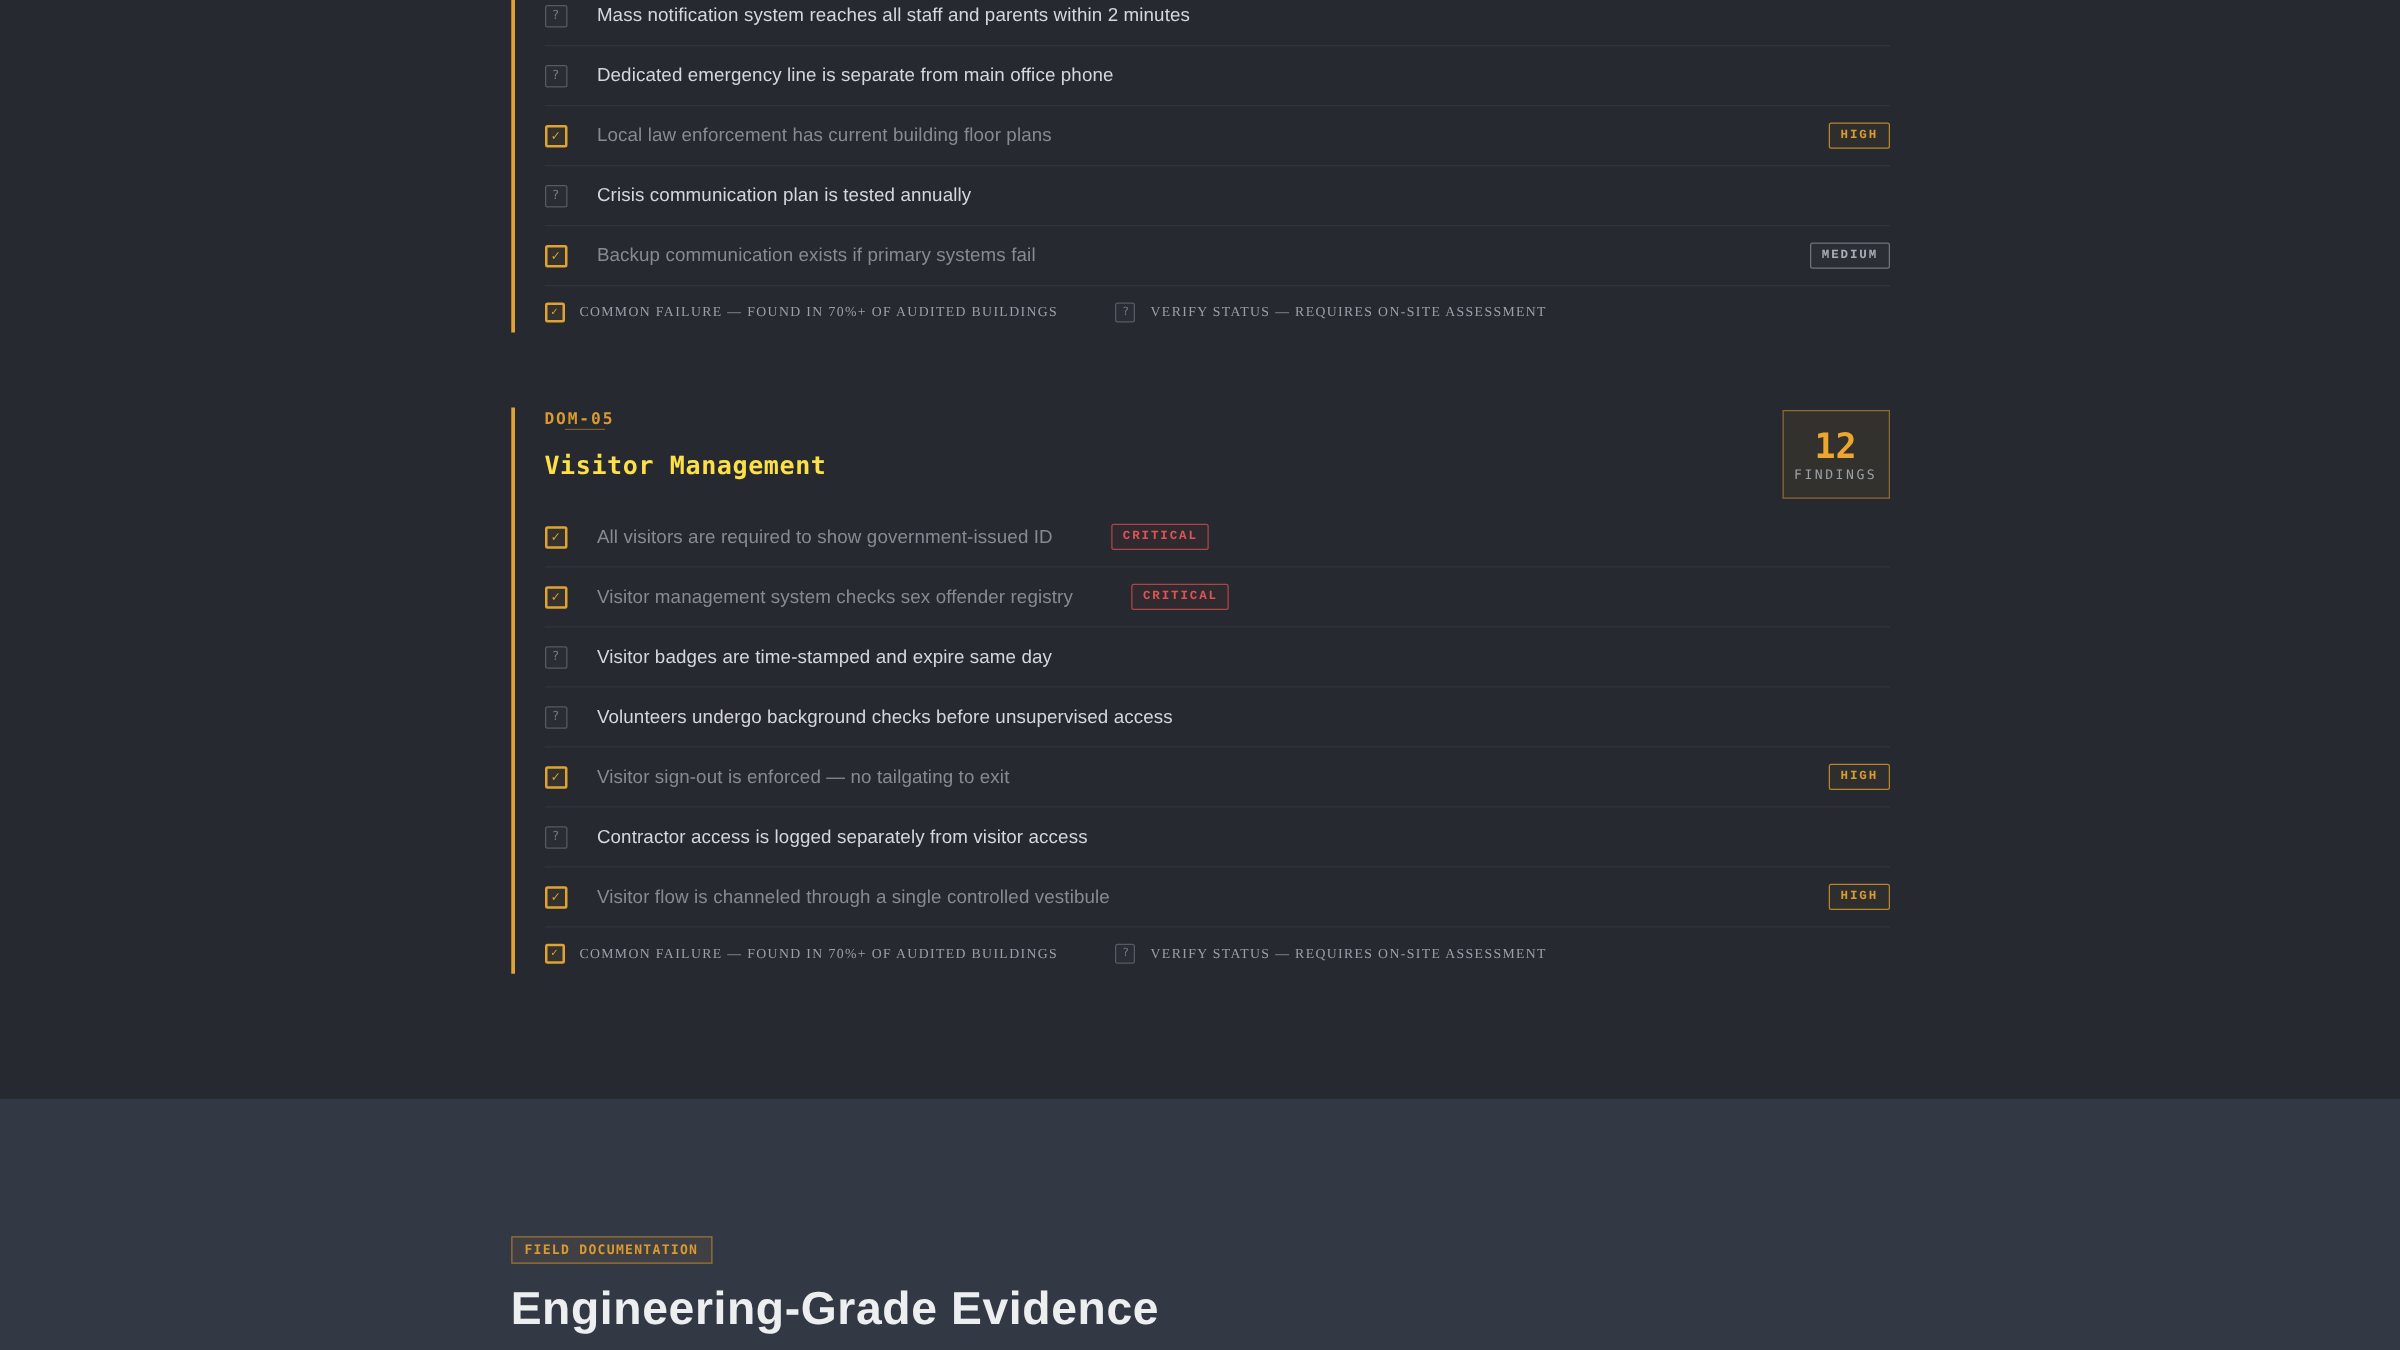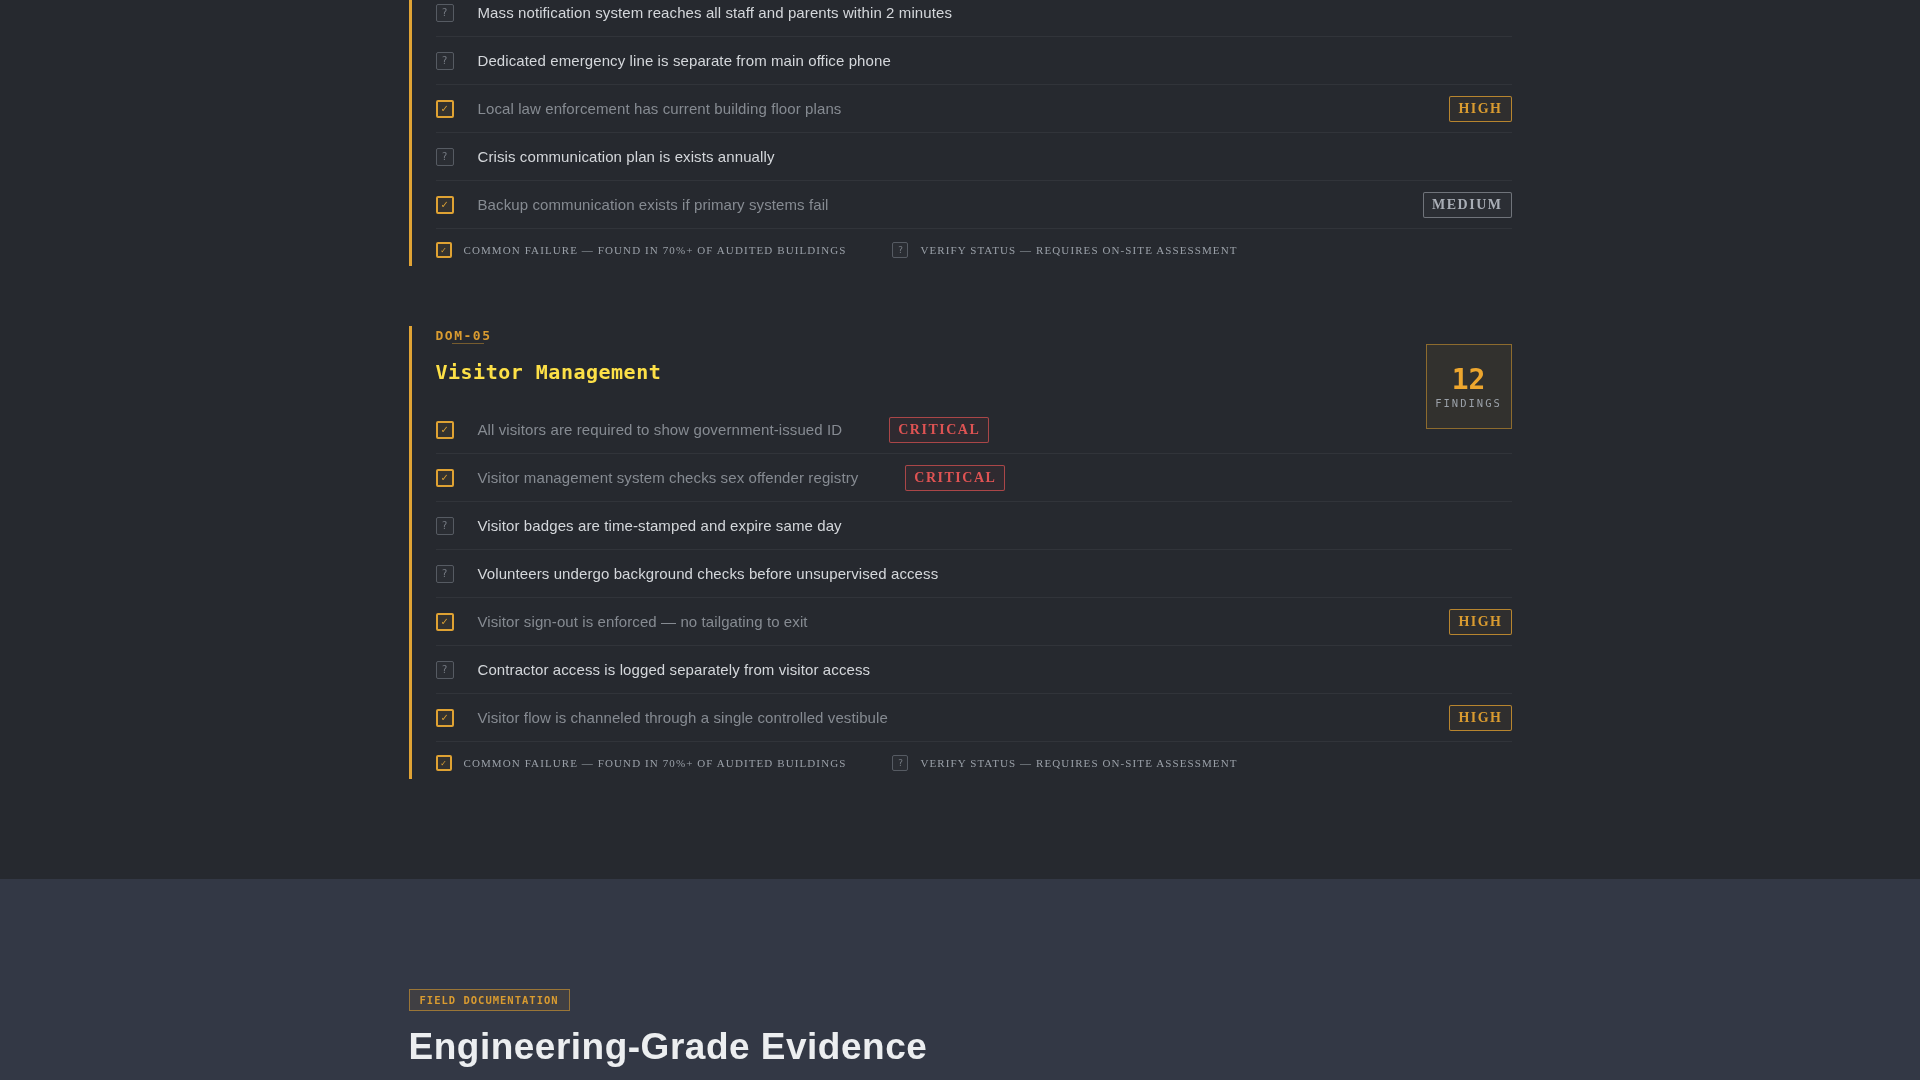--- a/index.html
+++ b/index.html
@@ -23,21 +23,21 @@
   .dom-header { position: relative; }
   .dom-code-row { display: flex; align-items: flex-start; height: 16px; flex-direction: column; }
   .dom-code { font-family: "DejaVu Sans Mono", monospace; font-size: 13px; font-weight: bold;
     letter-spacing: 1.5px; color: #d99b30; }
   .dom-code-dash { display: inline-block; width: 32px; height: 1px;
     background: rgba(217,155,48,0.45); margin-left: 16px; }
   .dom-title { margin-top: 16px; font-family: "DejaVu Sans Mono", monospace; font-weight: bold;
     font-size: 20px; letter-spacing: 0.5px; color: #fde047; }
   .dom-subtitle { margin-top: 9px; font-size: 14.5px; color: #9aa0a8; letter-spacing: 0.1px; }
 
-  .findings { position: absolute; top: 16px; right: 0; width: 86px; height: 85px;
+  .findings { position: absolute; top: 0; right: 0; width: 86px; height: 71px;
     border: 1px solid rgba(217,155,48,0.55); background: rgba(217,155,48,0.07);
     display: flex; flex-direction: column; align-items: center; justify-content: center; }
   .findings-num { font-family: "DejaVu Sans Mono", monospace; font-weight: bold;
     font-size: 28px; line-height: 30px; color: #eda62e; }
   .findings-label { margin-top: 2px; font-family: "DejaVu Sans Mono", monospace;
     font-size: 10.5px; letter-spacing: 2px; color: #9aa0a8; }
 
   
   .items { margin-top: 22px; }
   .row { height: 48px; display: flex; align-items: center;
@@ -46,21 +46,21 @@
     display: flex; align-items: center; justify-content: center;
     font-family: "DejaVu Sans Mono", monospace; line-height: 1; }
   .cb-checked { border: 2px solid #dfa233; color: #dfa233; font-size: 11px; font-weight: bold;
     background: rgba(223,162,51,0.08); }
   .cb-unchecked { border: 1px solid #565b63; color: #767b83; font-size: 10px;
     background: rgba(255,255,255,0.02); }
   .row-label { margin-left: 24px; font-size: 15px; color: #d4d7db; letter-spacing: 0.1px; }
   .row-label.dim { color: #868b92; }
 
   
-  .sev { margin-left: auto; font-family: Liberation Serif, serif; font-size: 14px;
+  .sev { margin-left: auto; font-family: Liberation Mono, monospace; font-size: 10px;
     font-weight: bold; letter-spacing: 1.5px; padding: 4px 8px; border: 1px solid;
     border-radius: 2px; flex: none; }
   .sev-high { color: #d99b30; border-color: rgba(217,155,48,0.8); background: rgba(217,155,48,0.05); }
   .sev-medium { color: #a9aeb6; border-color: rgba(169,174,182,0.55); background: rgba(169,174,182,0.04); }
   .sev-critical { color: #df5353; border-color: rgba(223,83,83,0.7); background: rgba(223,83,83,0.05); margin-left: 47px; }
 
   
   .legend { display: flex; align-items: center; gap: 46px; padding-top: 13px; }
   .legend-item { display: flex; align-items: center; }
   .cb-sm { width: 16px; height: 16px; font-size: 9px; }
@@ -92,21 +92,21 @@
             <span class="cb cb-unchecked">?</span>
             <span class="row-label">Dedicated emergency line is separate from main office phone</span>
           </div>
           <div class="row">
             <span class="cb cb-checked">✓</span>
             <span class="row-label dim">Local law enforcement has current building floor plans</span>
             <span class="sev sev-high">HIGH</span>
           </div>
           <div class="row">
             <span class="cb cb-unchecked">?</span>
-            <span class="row-label">Crisis communication plan is exists annually</span>
+            <span class="row-label">Crisis communication plan is tested annually</span>
           </div>
           <div class="row">
             <span class="cb cb-checked">✓</span>
             <span class="row-label dim">Backup communication exists if primary systems fail</span>
             <span class="sev sev-medium">MEDIUM</span>
           </div>
         </div>
       <div class="legend">
         <div class="legend-item">
           <span class="cb cb-checked cb-sm">✓</span>

